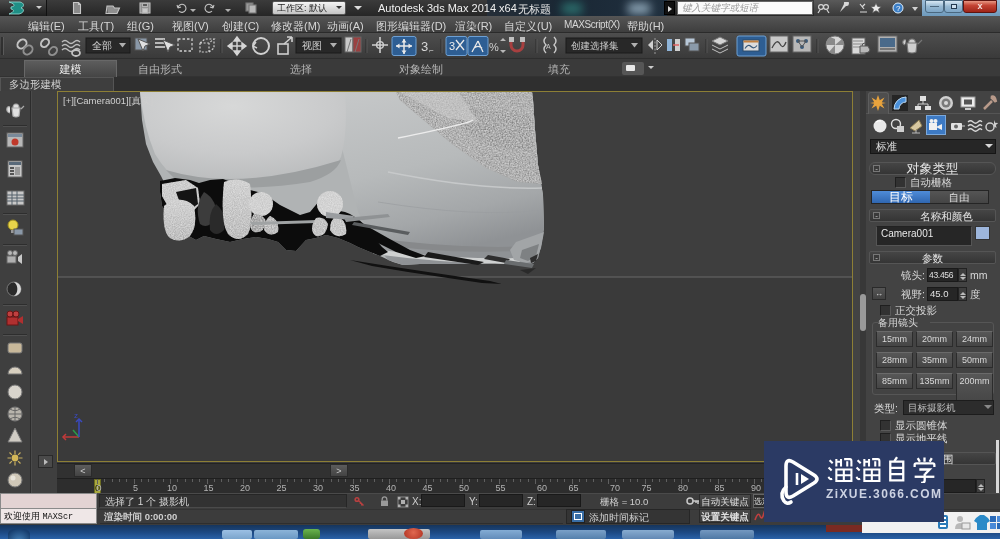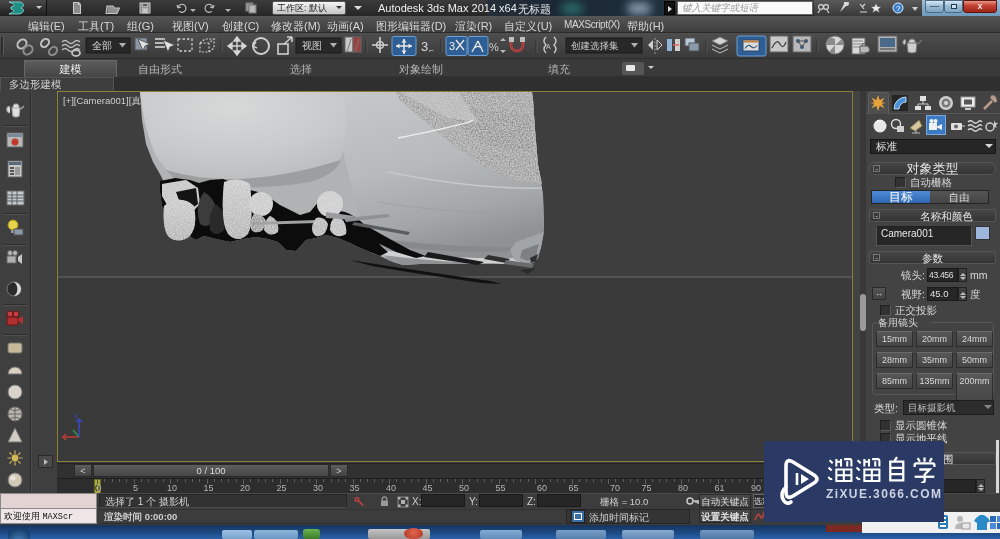--- a/index.html
+++ b/index.html
@@ -626,21 +626,20 @@
           <rect x="45" y="8" width="6" height="5" fill="#f0f0f0"></rect>
         </g>
       </svg>
     </div>
 
 <div class="abs" style="left:57px;top:463px;width:796px;height:15px;background:#313131;border-top:1px solid #222;"></div>
 <div class="abs" style="left:38px;top:455px;width:15px;height:13px;background:#4a4a4a;border:1px solid #2a2a2a;">
       <div style="position:absolute;left:5px;top:3px;width:0;height:0;border:3px solid transparent;border-left:4px solid #bbb;"></div>
     </div>
 <div class="abs" style="left:74px;top:464px;width:18px;height:13px;background:linear-gradient(#5c5c5c,#434343);border:1px solid #2a2a2a;color:#ccc;font-size:9px;line-height:12px;text-align:center;">&lt;</div>
-<div class="abs" style="left:93px;top:464px;width:236px;height:13px;background:linear-gradient(#5e5e5e,#454545);border:1px solid #2a2a2a;color:#dcdcdc;font-size:9.5px;line-height:12px;text-align:center;">0 / 100</div>
 <div class="abs" style="left:330px;top:464px;width:18px;height:13px;background:linear-gradient(#5c5c5c,#434343);border:1px solid #2a2a2a;color:#ccc;font-size:9px;line-height:12px;text-align:center;">&gt;</div>
 <div class="abs" id="ruler" style="left:57px;top:478px;width:796px;height:15px;background:#2d2d2d;border-top:1px solid #1f1f1f;overflow:hidden;">
       <div class="abs" style="left:37px;top:0;width:7px;height:15px;background:#a8a83e;border:1px solid #6b6b1f;"></div>
       <div class="abs" style="left:32px;top:4px;width:17px;text-align:center;color:#111;font-size:9px;">0</div>
       <div class="abs" style="left:40.0px;top:0;width:1px;height:5px;background:#5f5f5f;"></div>
       <div class="abs" style="left:47.3px;top:0;width:1px;height:3px;background:#5f5f5f;"></div>
       <div class="abs" style="left:54.6px;top:0;width:1px;height:3px;background:#5f5f5f;"></div>
       <div class="abs" style="left:61.9px;top:0;width:1px;height:3px;background:#5f5f5f;"></div>
       <div class="abs" style="left:69.2px;top:0;width:1px;height:3px;background:#5f5f5f;"></div>
       <div class="abs" style="left:76.5px;top:0;width:1px;height:5px;background:#5f5f5f;"></div>
@@ -749,21 +748,21 @@
       <div class="abs" style="left:287.5px;top:4px;width:20px;text-align:center;color:#b4b4b4;font-size:9px;">35</div>
       <div class="abs" style="left:324.0px;top:4px;width:20px;text-align:center;color:#b4b4b4;font-size:9px;">40</div>
       <div class="abs" style="left:360.5px;top:4px;width:20px;text-align:center;color:#b4b4b4;font-size:9px;">45</div>
       <div class="abs" style="left:397.0px;top:4px;width:20px;text-align:center;color:#b4b4b4;font-size:9px;">50</div>
       <div class="abs" style="left:433.5px;top:4px;width:20px;text-align:center;color:#b4b4b4;font-size:9px;">55</div>
       <div class="abs" style="left:470.0px;top:4px;width:20px;text-align:right;color:#b4b4b4;font-size:9px;">60</div>
       <div class="abs" style="left:506.5px;top:4px;width:20px;text-align:center;color:#b4b4b4;font-size:9px;">65</div>
       <div class="abs" style="left:543.0px;top:4px;width:20px;text-align:right;color:#b4b4b4;font-size:9px;">70</div>
       <div class="abs" style="left:579.5px;top:4px;width:20px;text-align:center;color:#b4b4b4;font-size:9px;">75</div>
       <div class="abs" style="left:616.0px;top:4px;width:20px;text-align:center;color:#b4b4b4;font-size:9px;">80</div>
-      <div class="abs" style="left:652.5px;top:4px;width:20px;text-align:center;color:#b4b4b4;font-size:9px;">61</div>
+      <div class="abs" style="left:652.5px;top:4px;width:20px;text-align:center;color:#b4b4b4;font-size:9px;">85</div>
       <div class="abs" style="left:689.0px;top:4px;width:20px;text-align:center;color:#b4b4b4;font-size:9px;">90</div>
       <div class="abs" style="left:725.5px;top:4px;width:20px;text-align:center;color:#b4b4b4;font-size:9px;">95</div>
       <div class="abs" style="left:762.0px;top:4px;width:20px;text-align:center;color:#b4b4b4;font-size:9px;">100</div>
     </div>
 
 <div class="abs" style="left:0;top:493px;width:1000px;height:16px;background:#3c3c3c;border-top:1px solid #4a4a4a;"></div>
 <div class="abs" style="left:0;top:509px;width:1000px;height:16px;background:#3c3c3c;border-top:1px solid #333;"></div>
 <div id="statusbits">
       <div class="abs" style="left:0;top:493px;width:97px;height:16px;background:#e3d3d3;border:1px solid #8a8a8a;"></div>
       <div class="abs" style="left:99px;top:494px;width:248px;height:14px;background:#323232;border:1px solid #262626;border-bottom-color:#4a4a4a;color:#d6d6d6;font-size:10px;line-height:13px;padding-left:5px;">选择了 1 个 摄影机</div>

